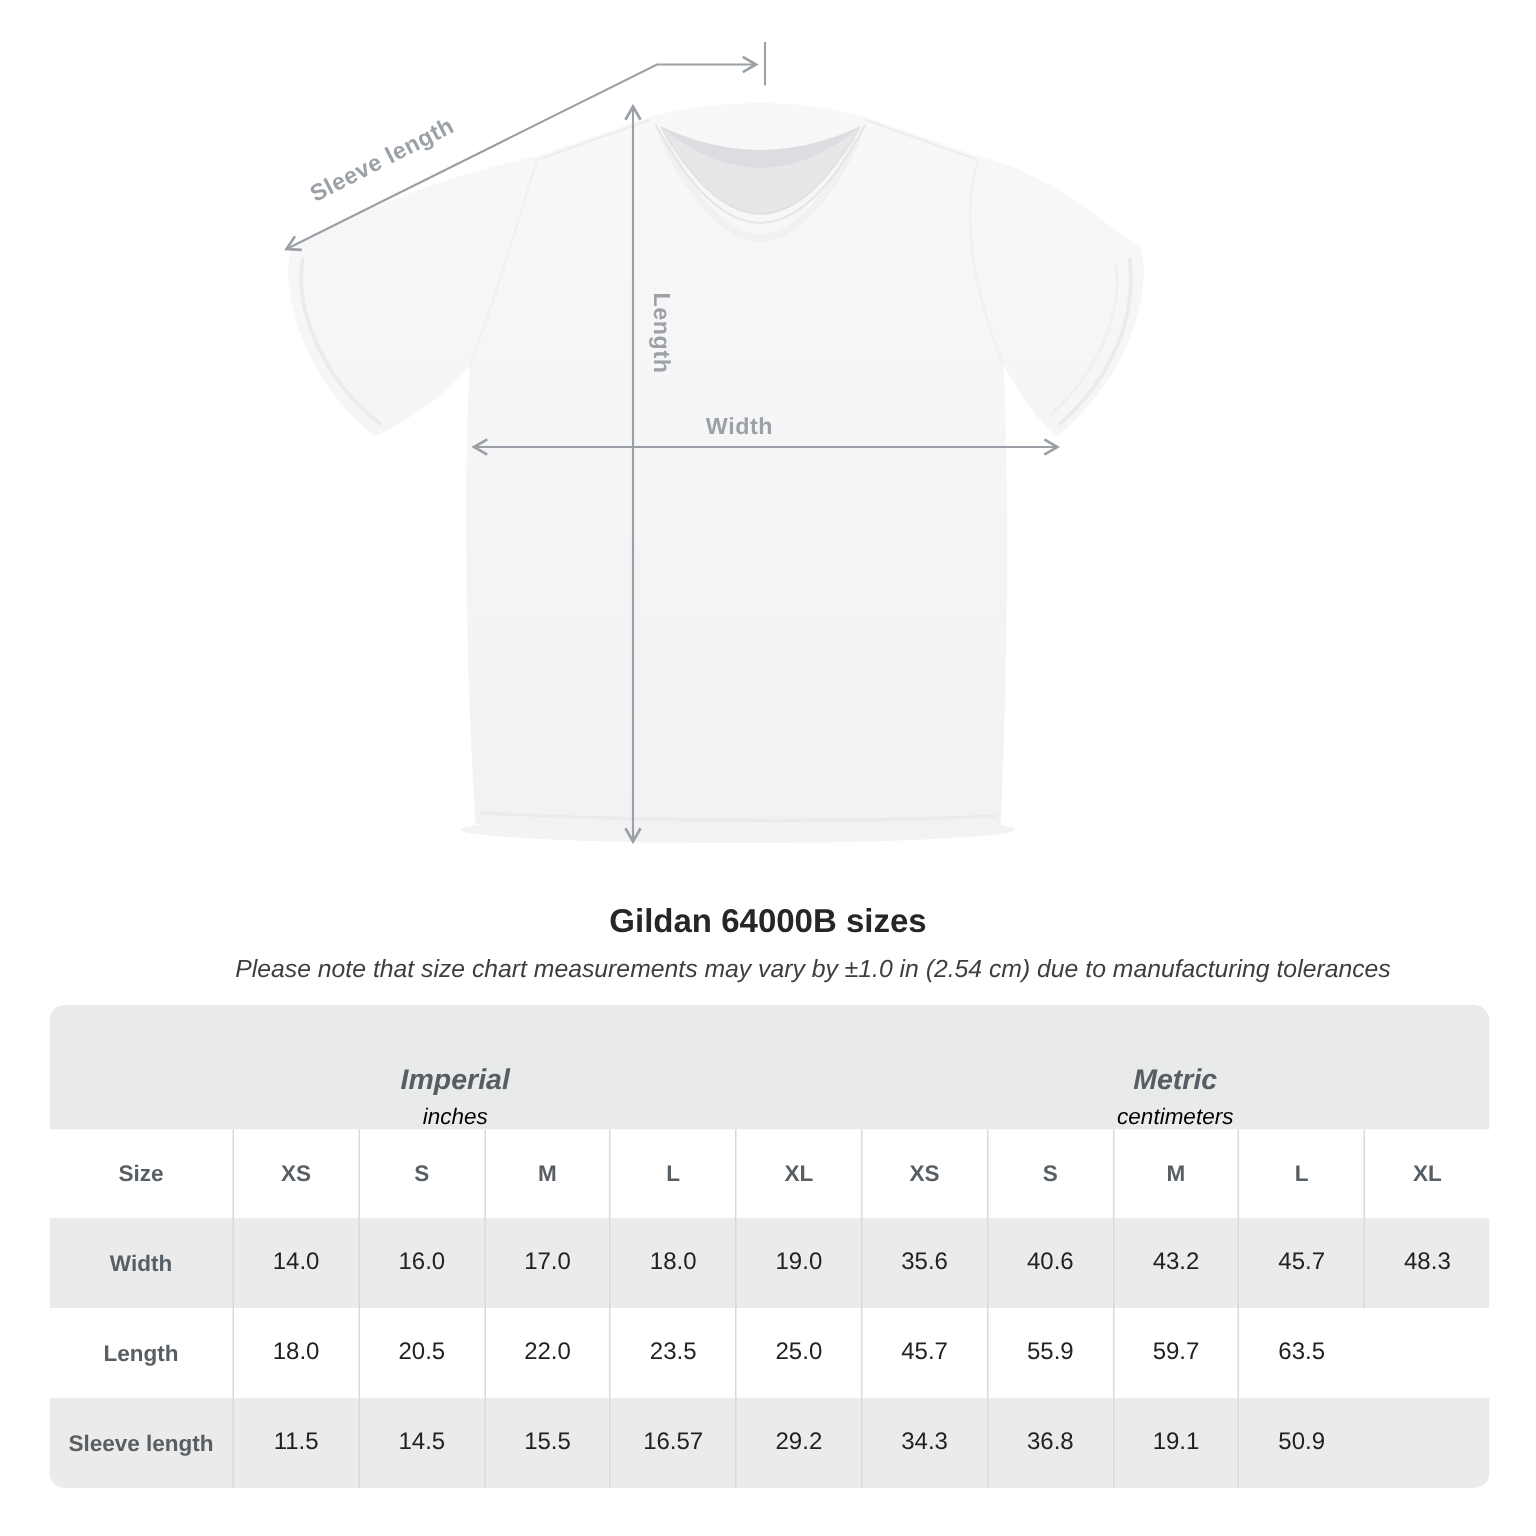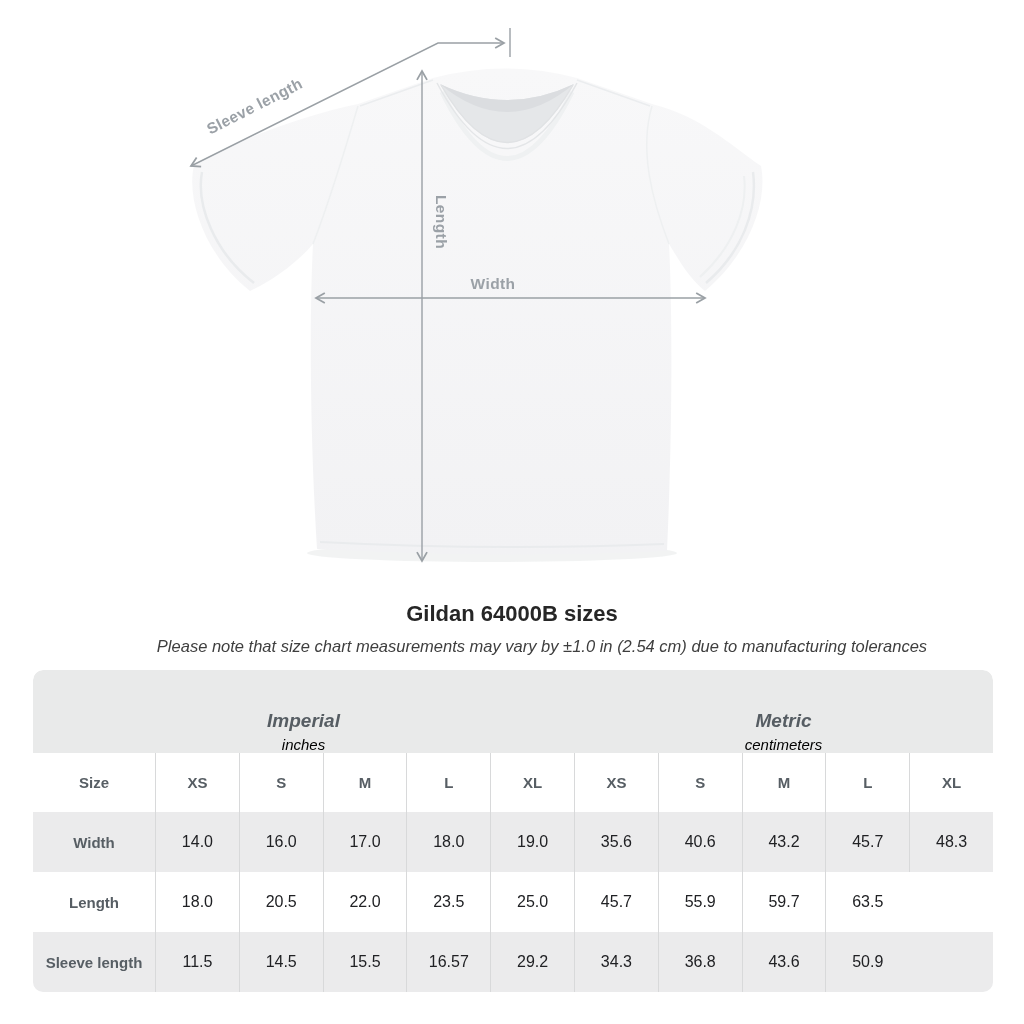--- a/index.html
+++ b/index.html
@@ -163,17 +163,17 @@
 
   <div class="trow shade">
     <div class="cell rlabel">Sleeve length</div>
     <div class="cell">11.5</div>
     <div class="cell">14.5</div>
     <div class="cell">15.5</div>
     <div class="cell">16.57</div>
     <div class="cell">29.2</div>
     <div class="cell">34.3</div>
     <div class="cell">36.8</div>
-    <div class="cell">43.6</div>
+    <div class="cell">19.1</div>
     <div class="cell">50.9</div>
   </div>
 
 </div>
 
 </body></html>

